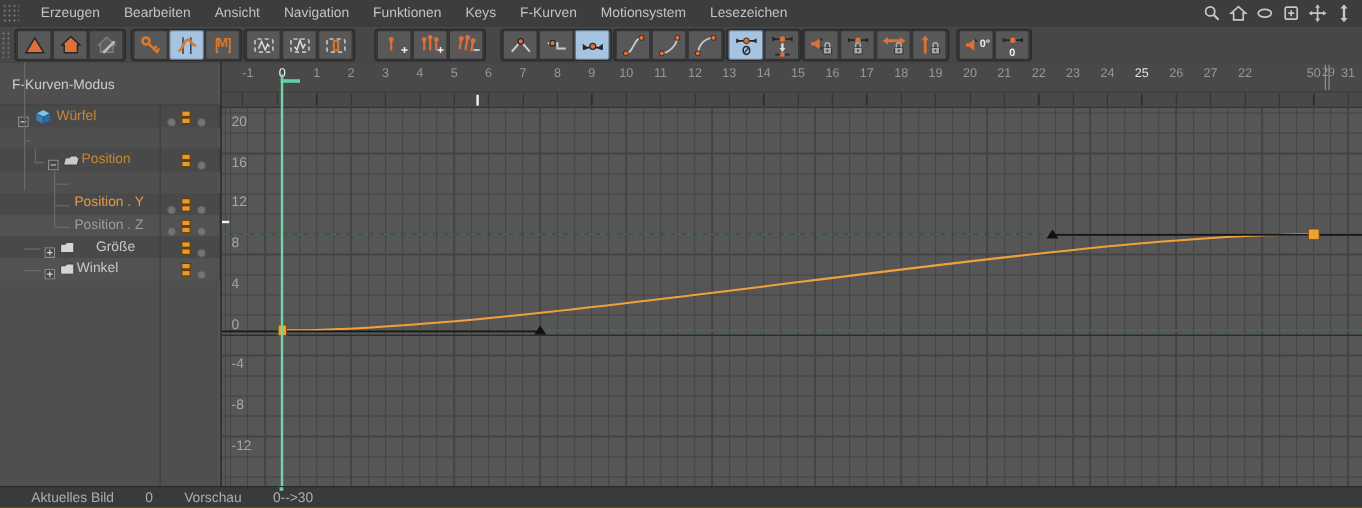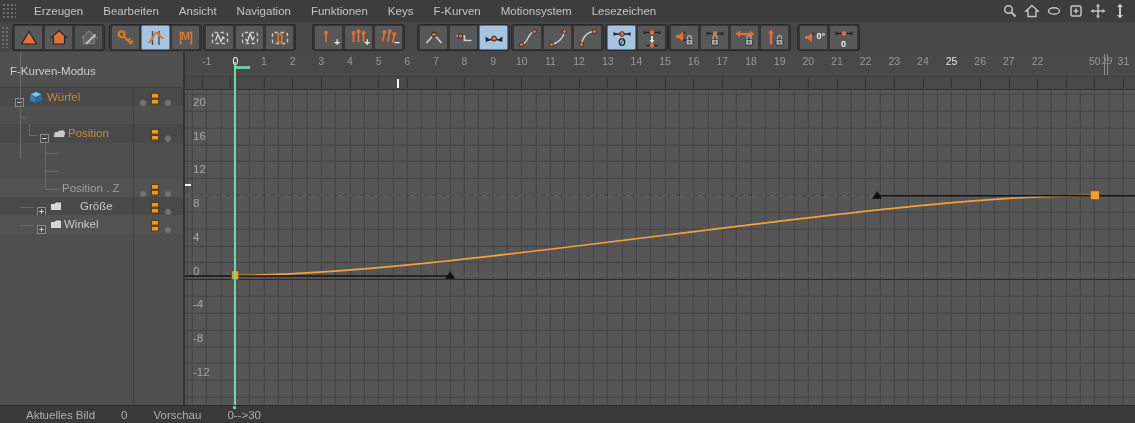--- a/index.html
+++ b/index.html
@@ -404,20 +404,33 @@
             </svg></div>
           <div class="tree-label c-orange" style="left: 68px;">Position</div>
           <div class="tglyph" style="left: 151px; top: 3px;"><svg width="8" height="12" viewBox="0 0 8 12">
               <rect x="0.5" y="0.5" width="7" height="4.6" fill="#e9992e" stroke="#5f3c08"></rect>
               <rect x="0.5" y="6.4" width="7" height="4.6" fill="#e9992e" stroke="#5f3c08"></rect>
             </svg></div>
           <div class="tglyph" style="left: 164px; top: 5px;"><svg width="8" height="8" viewBox="0 0 8 8">
               <circle cx="4" cy="4" r="3.3" fill="#747474" stroke="#5a5a5a"></circle>
             </svg></div>
         </div>
+        <div class="tree-row dark" style="top: 72.8px;">
+          <div class="tree-label c-bright" style="left: 62px;">Position . Y</div>
+          <div class="tglyph" style="left: 139px; top: 5px;"><svg width="8" height="8" viewBox="0 0 8 8">
+              <circle cx="4" cy="4" r="3.3" fill="#747474" stroke="#5a5a5a"></circle>
+            </svg></div>
+          <div class="tglyph" style="left: 151px; top: 3px;"><svg width="8" height="12" viewBox="0 0 8 12">
+              <rect x="0.5" y="0.5" width="7" height="4.6" fill="#e9992e" stroke="#5f3c08"></rect>
+              <rect x="0.5" y="6.4" width="7" height="4.6" fill="#e9992e" stroke="#5f3c08"></rect>
+            </svg></div>
+          <div class="tglyph" style="left: 164px; top: 5px;"><svg width="8" height="8" viewBox="0 0 8 8">
+              <circle cx="4" cy="4" r="3.3" fill="#747474" stroke="#5a5a5a"></circle>
+            </svg></div>
+        </div>
         <div class="tree-row light" style="top: 91px;">
           <div class="tree-label c-gray" style="left: 62px;">Position . Z</div>
           <div class="tglyph" style="left: 139px; top: 5px;"><svg width="8" height="8" viewBox="0 0 8 8">
               <circle cx="4" cy="4" r="3.3" fill="#747474" stroke="#5a5a5a"></circle>
             </svg></div>
           <div class="tglyph" style="left: 151px; top: 3px;"><svg width="8" height="12" viewBox="0 0 8 12">
               <rect x="0.5" y="0.5" width="7" height="4.6" fill="#e9992e" stroke="#5f3c08"></rect>
               <rect x="0.5" y="6.4" width="7" height="4.6" fill="#e9992e" stroke="#5f3c08"></rect>
             </svg></div>
           <div class="tglyph" style="left: 164px; top: 5px;"><svg width="8" height="8" viewBox="0 0 8 8">

